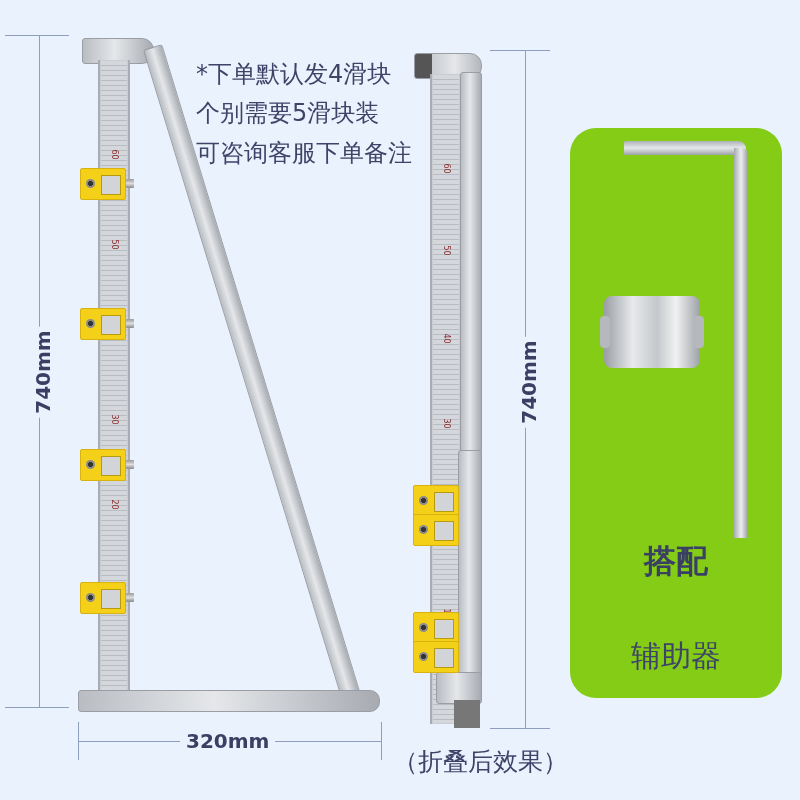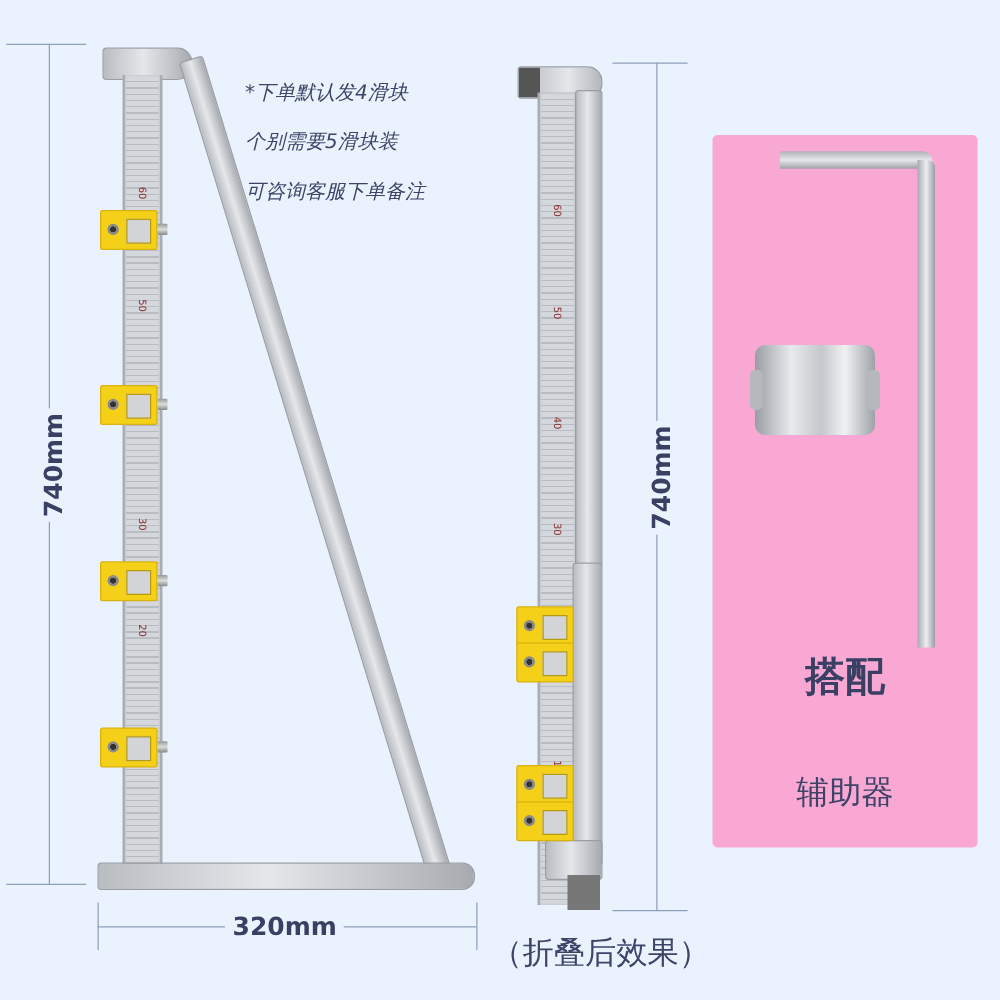--- a/index.html
+++ b/index.html
@@ -14,21 +14,21 @@
   .dim-line { position:absolute; background:#8e9fbd; }
   .dim-label-v {
     position:absolute; transform:rotate(-90deg); transform-origin:center center;
     font-weight:bold; font-size:20px; color:#3a4064; white-space:nowrap;
     background:#eaf3fd; padding:0 4px;
   }
   .dim-label-h {
     position:absolute; font-weight:bold; font-size:20px; color:#3a4064;
     background:#eaf3fd; padding:0 6px; white-space:nowrap;
   }
-  .note { position:absolute; left:196px; font-size:16px; color:#3e4468; line-height:22px; white-space:nowrap;font-style:italic; }
+  .note { position:absolute; left:196px; font-size:24px; color:#3e4468; line-height:22px; white-space:nowrap; }
 
   
   .ruler {
     position:absolute; width:28px;
     background:repeating-linear-gradient(to bottom,#b8bcc2 0 1px,#d4d7db 1px 5px);
     border-left:2px solid #a9adb3; border-right:2px solid #a9adb3;
     box-shadow:inset 0 0 0 1px #c9ccd0;
   }
   .ruler .num {
     position:absolute; left:50%; transform:translateX(-50%) rotate(90deg);
@@ -48,22 +48,22 @@
   }
   .slider .screw {
     position:absolute; left:5px; top:10px; width:9px; height:9px; border-radius:50%;
     background:radial-gradient(circle,#333 0 35%,#8a8a8a 40% 100%);
   }
   .slider .knob {
     position:absolute; right:-9px; top:10px; width:8px; height:9px;
     background:linear-gradient(#999,#ddd,#888); border-radius:1px;
   }
   .accessory-card {
-    position:absolute; left:570px; top:108px; width:212px; height:570px;
-    background:#f9a8d4; border-radius:4px;
+    position:absolute; left:570px; top:128px; width:212px; height:570px;
+    background:#84cc16; border-radius:26px;
   }
   .card-title { position:absolute; width:212px; text-align:center; left:0; }
   .bracket-note {
     position:absolute; left:393px; top:745px; font-size:25px; color:#3e4468; white-space:nowrap;
   }
 </style>
 </head>
 <body>
 
 <div>
@@ -169,14 +169,14 @@
 <div class="accessory-card">
 
   <div class="abs" style="left:54px;top:13px;width:122px;height:14px;background:linear-gradient(#aeb2b7,#e6e8ea,#9ea2a7);border-radius:2px 8px 0 0;"></div>
   <div class="abs" style="left:164px;top:20px;width:14px;height:390px;background:linear-gradient(to right,#a6aab0,#eceef0,#9a9ea4);border-radius:0 6px 0 0;"></div>
 
   <div class="abs" style="left:34px;top:168px;width:96px;height:72px;background:linear-gradient(to right,#9a9ea4,#e8eaec 30%,#c4c7cb 55%,#f0f1f2 75%,#9ea2a7);border-radius:8px;"></div>
   <div class="abs" style="left:30px;top:188px;width:10px;height:32px;background:#b5b8bd;border-radius:4px;"></div>
   <div class="abs" style="left:124px;top:188px;width:10px;height:32px;background:#b5b8bd;border-radius:4px;"></div>
 
   <div class="card-title" style="top:412px;font-size:32px;font-weight:bold;color:#3a4064;">搭配</div>
-  <div class="card-title" style="top:508px;font-size:26px;color:#3e4468;font-family:Liberation Mono, monospace;">辅助器</div>
+  <div class="card-title" style="top:508px;font-size:30px;color:#3e4468;font-family:Liberation Mono, monospace;">辅助器</div>
 </div>
 
 </body></html>

